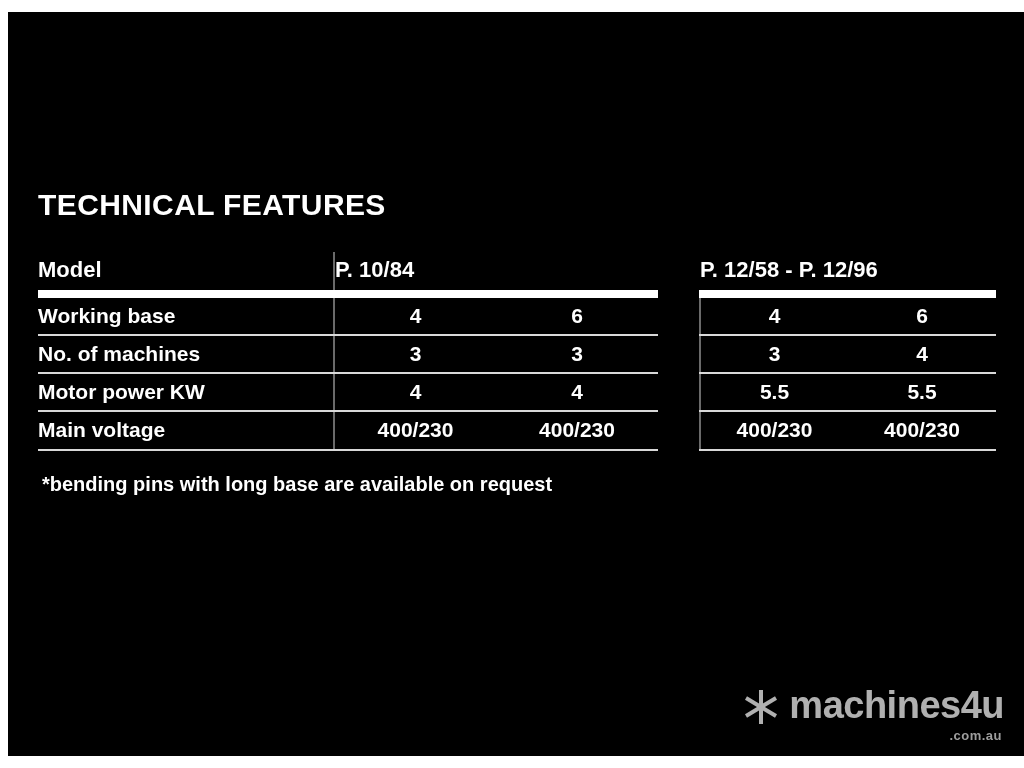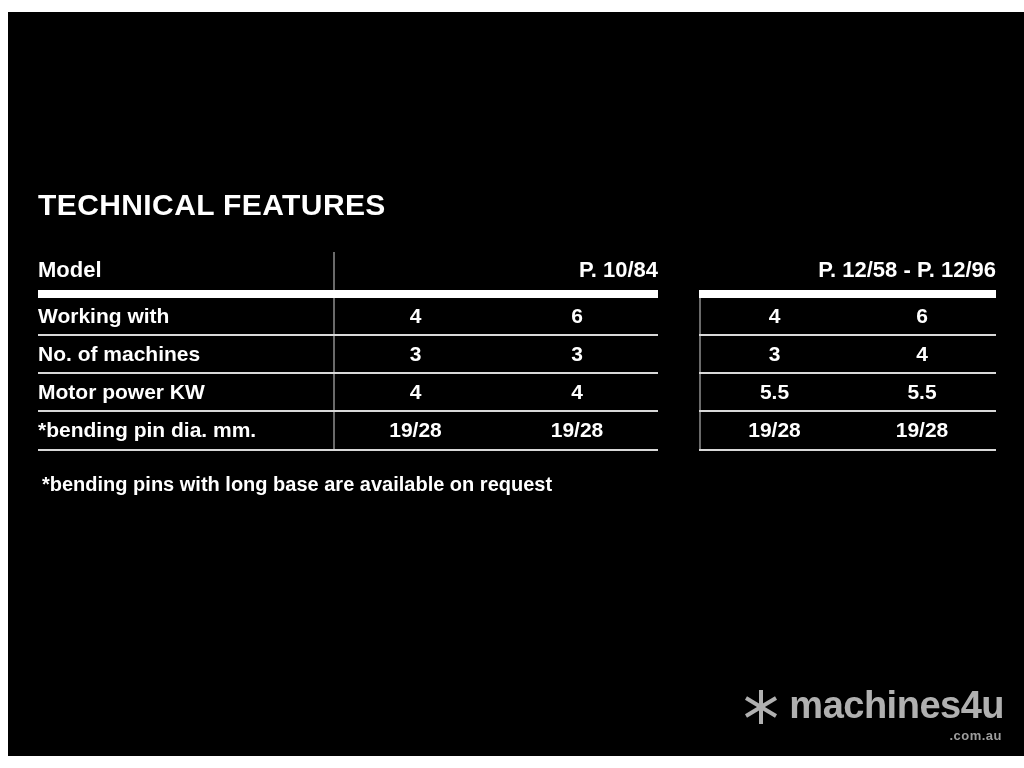--- a/index.html
+++ b/index.html
@@ -80,21 +80,21 @@
   td.gapcell {
     border: 0 !important;
   }
 
   
   tr.head td {
     font-size: 22px;
     padding-bottom: 8px;
   }
   tr.head td.grouphead {
-    text-align: right;
+    text-align: left;
   }
 
   
   tr.ruled td.label,
   tr.ruled td.val {
     border-bottom: 2px solid #d8d8d8;
   }
   tr.head td.label,
   tr.head td.grouphead {
     border-bottom: 8px solid #ffffff;
@@ -170,21 +170,21 @@
         </colgroup>
         <tbody>
           <tr class="head">
             <td class="label">Model</td>
             <td class="grouphead" colspan="2">P. 10/84</td>
             <td class="gapcell"></td>
             <td class="grouphead" colspan="2">P. 12/58 - P. 12/96</td>
           </tr>
 
           <tr class="ruled">
-            <td class="label">Working with</td>
+            <td class="label">Working base</td>
             <td class="val">4</td>
             <td class="val">6</td>
             <td class="gapcell"></td>
             <td class="val sep-left">4</td>
             <td class="val">6</td>
           </tr>
 
           <tr class="ruled">
             <td class="label">No. of machines</td>
             <td class="val">3</td>
@@ -196,29 +196,29 @@
 
           <tr class="ruled">
             <td class="label">Motor power KW</td>
             <td class="val">4</td>
             <td class="val">4</td>
             <td class="gapcell"></td>
             <td class="val sep-left">5.5</td>
             <td class="val">5.5</td>
           </tr>
 
-
-          <tr class="ruled">
-            <td class="label">*bending pin dia. mm.</td>
-            <td class="val">19/28</td>
-            <td class="val">19/28</td>
-            <td class="gapcell"></td>
-            <td class="val sep-left">19/28</td>
-            <td class="val">19/28</td>
-          </tr>
+          <tr class="ruled">
+            <td class="label">Main voltage</td>
+            <td class="val">400/230</td>
+            <td class="val">400/230</td>
+            <td class="gapcell"></td>
+            <td class="val sep-left">400/230</td>
+            <td class="val">400/230</td>
+          </tr>
+
         </tbody>
       </table>
 
       <div class="footnote">*bending pins with long base are available on request</div>
     </div>
 
     <div class="logo">
       <span class="logo-mark">
         <svg width="40" height="40" viewBox="0 0 40 40" aria-hidden="true">
           <g stroke="#c9c9c9" stroke-width="4" stroke-linecap="butt">

